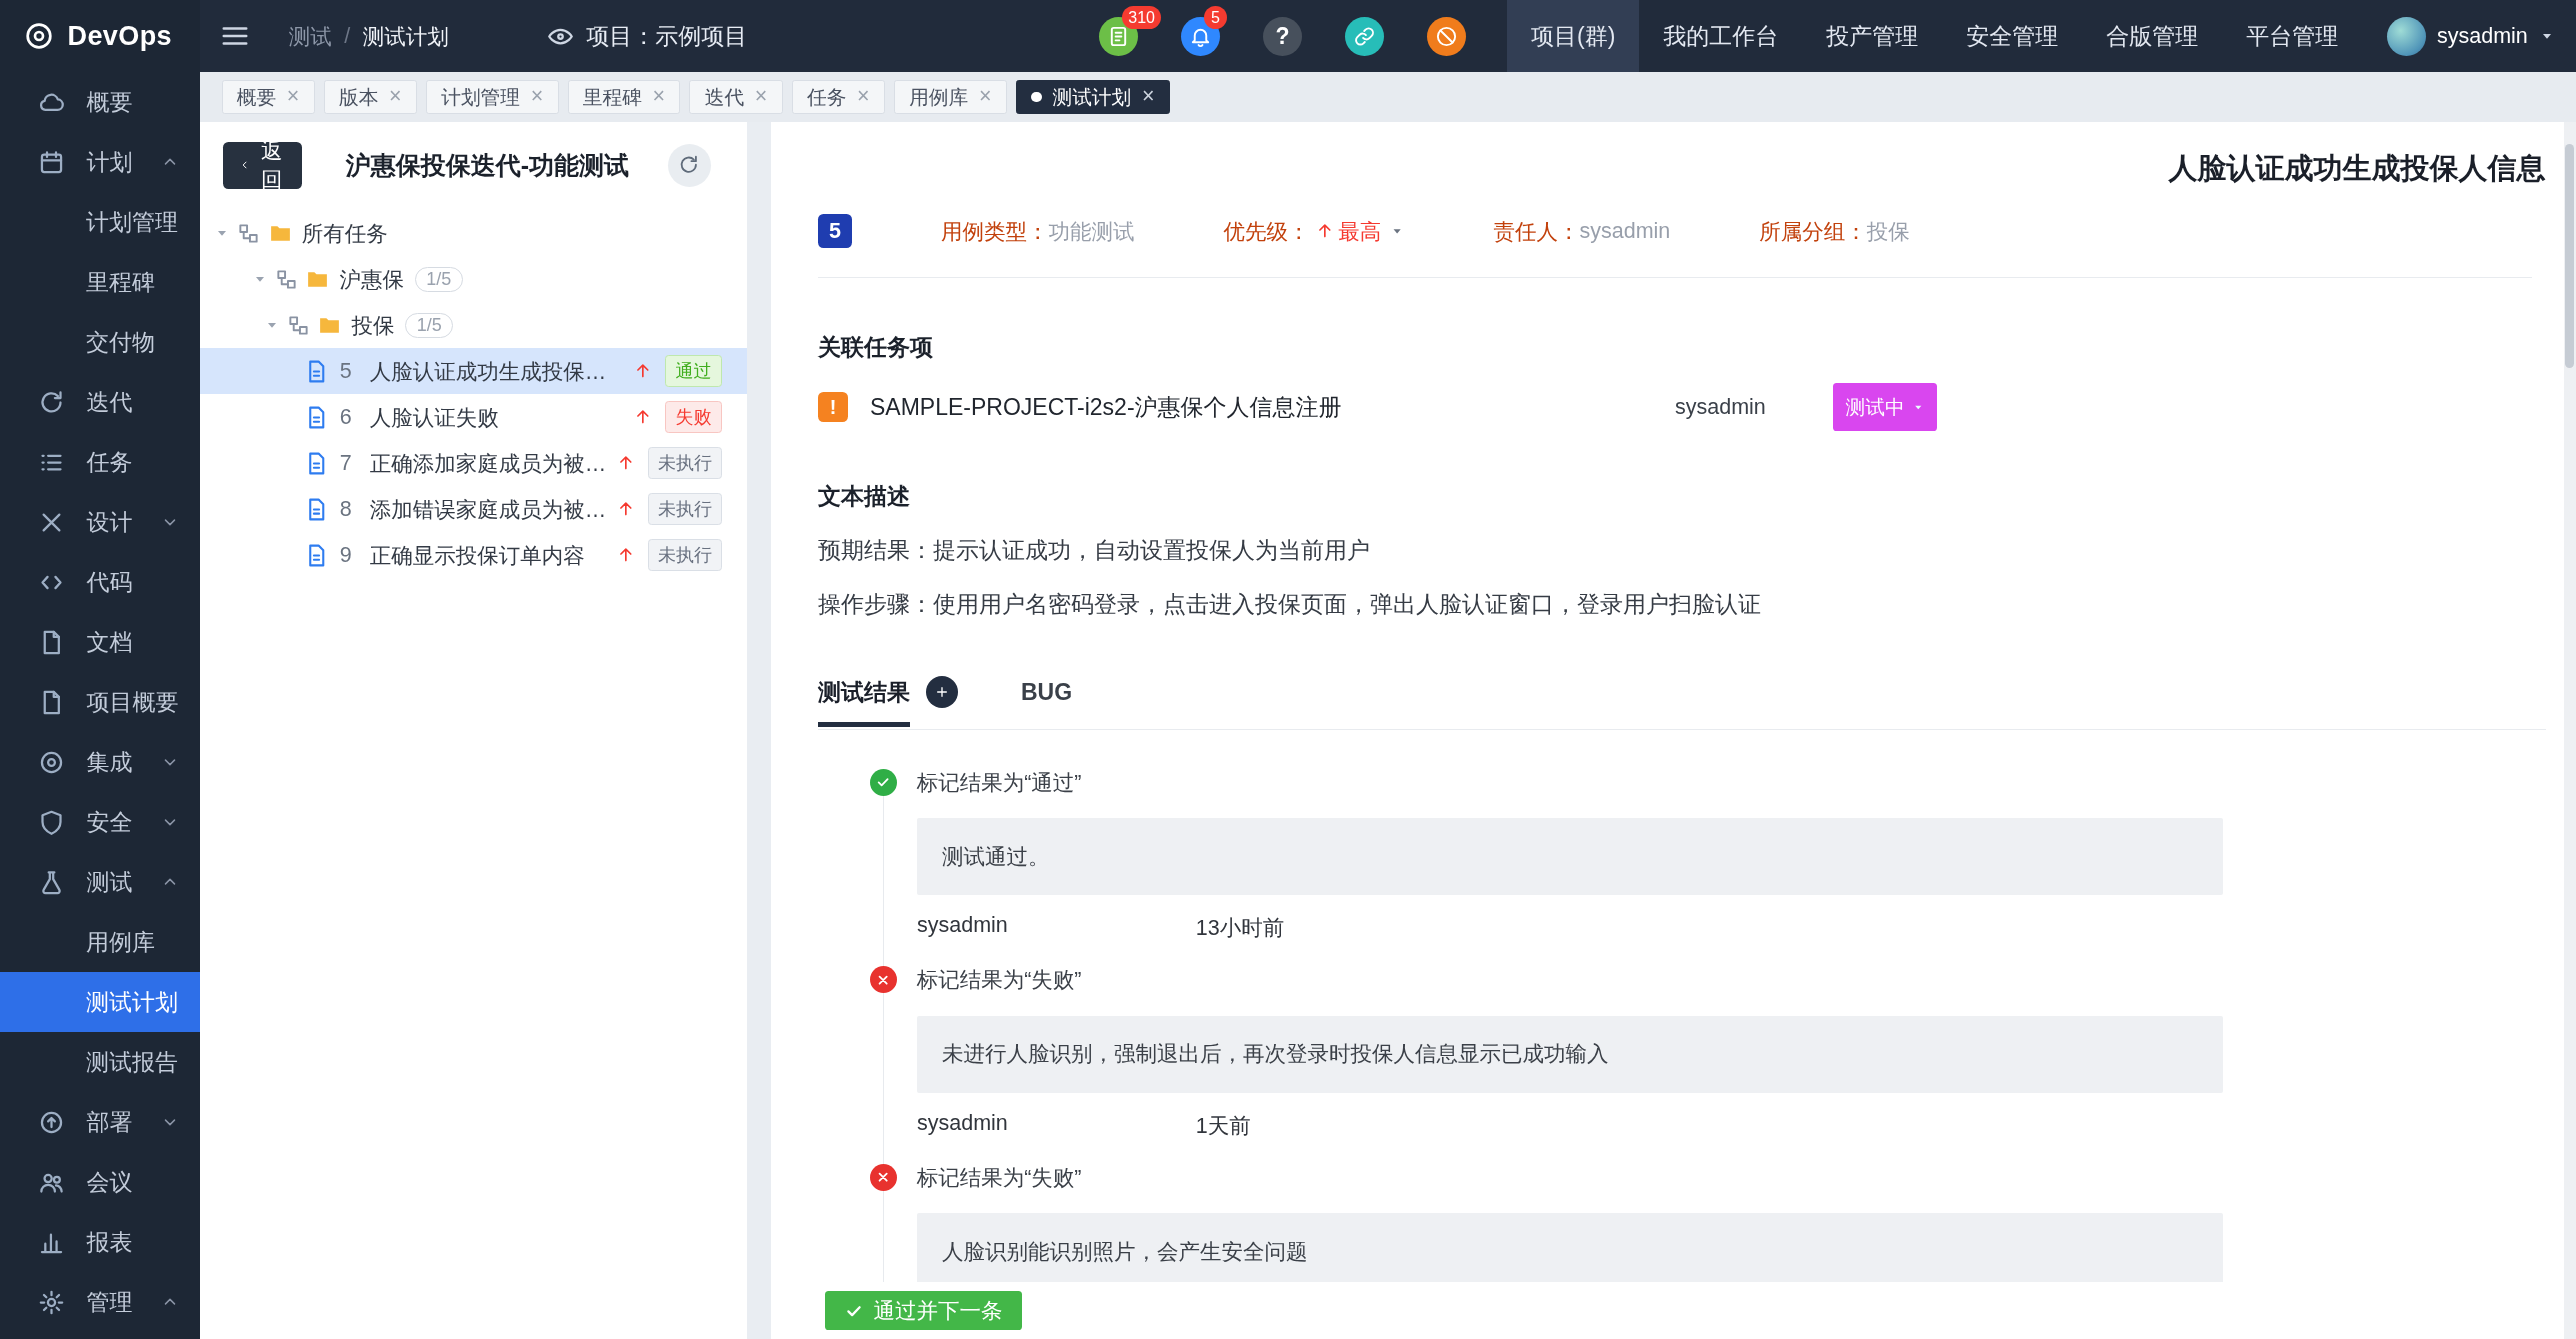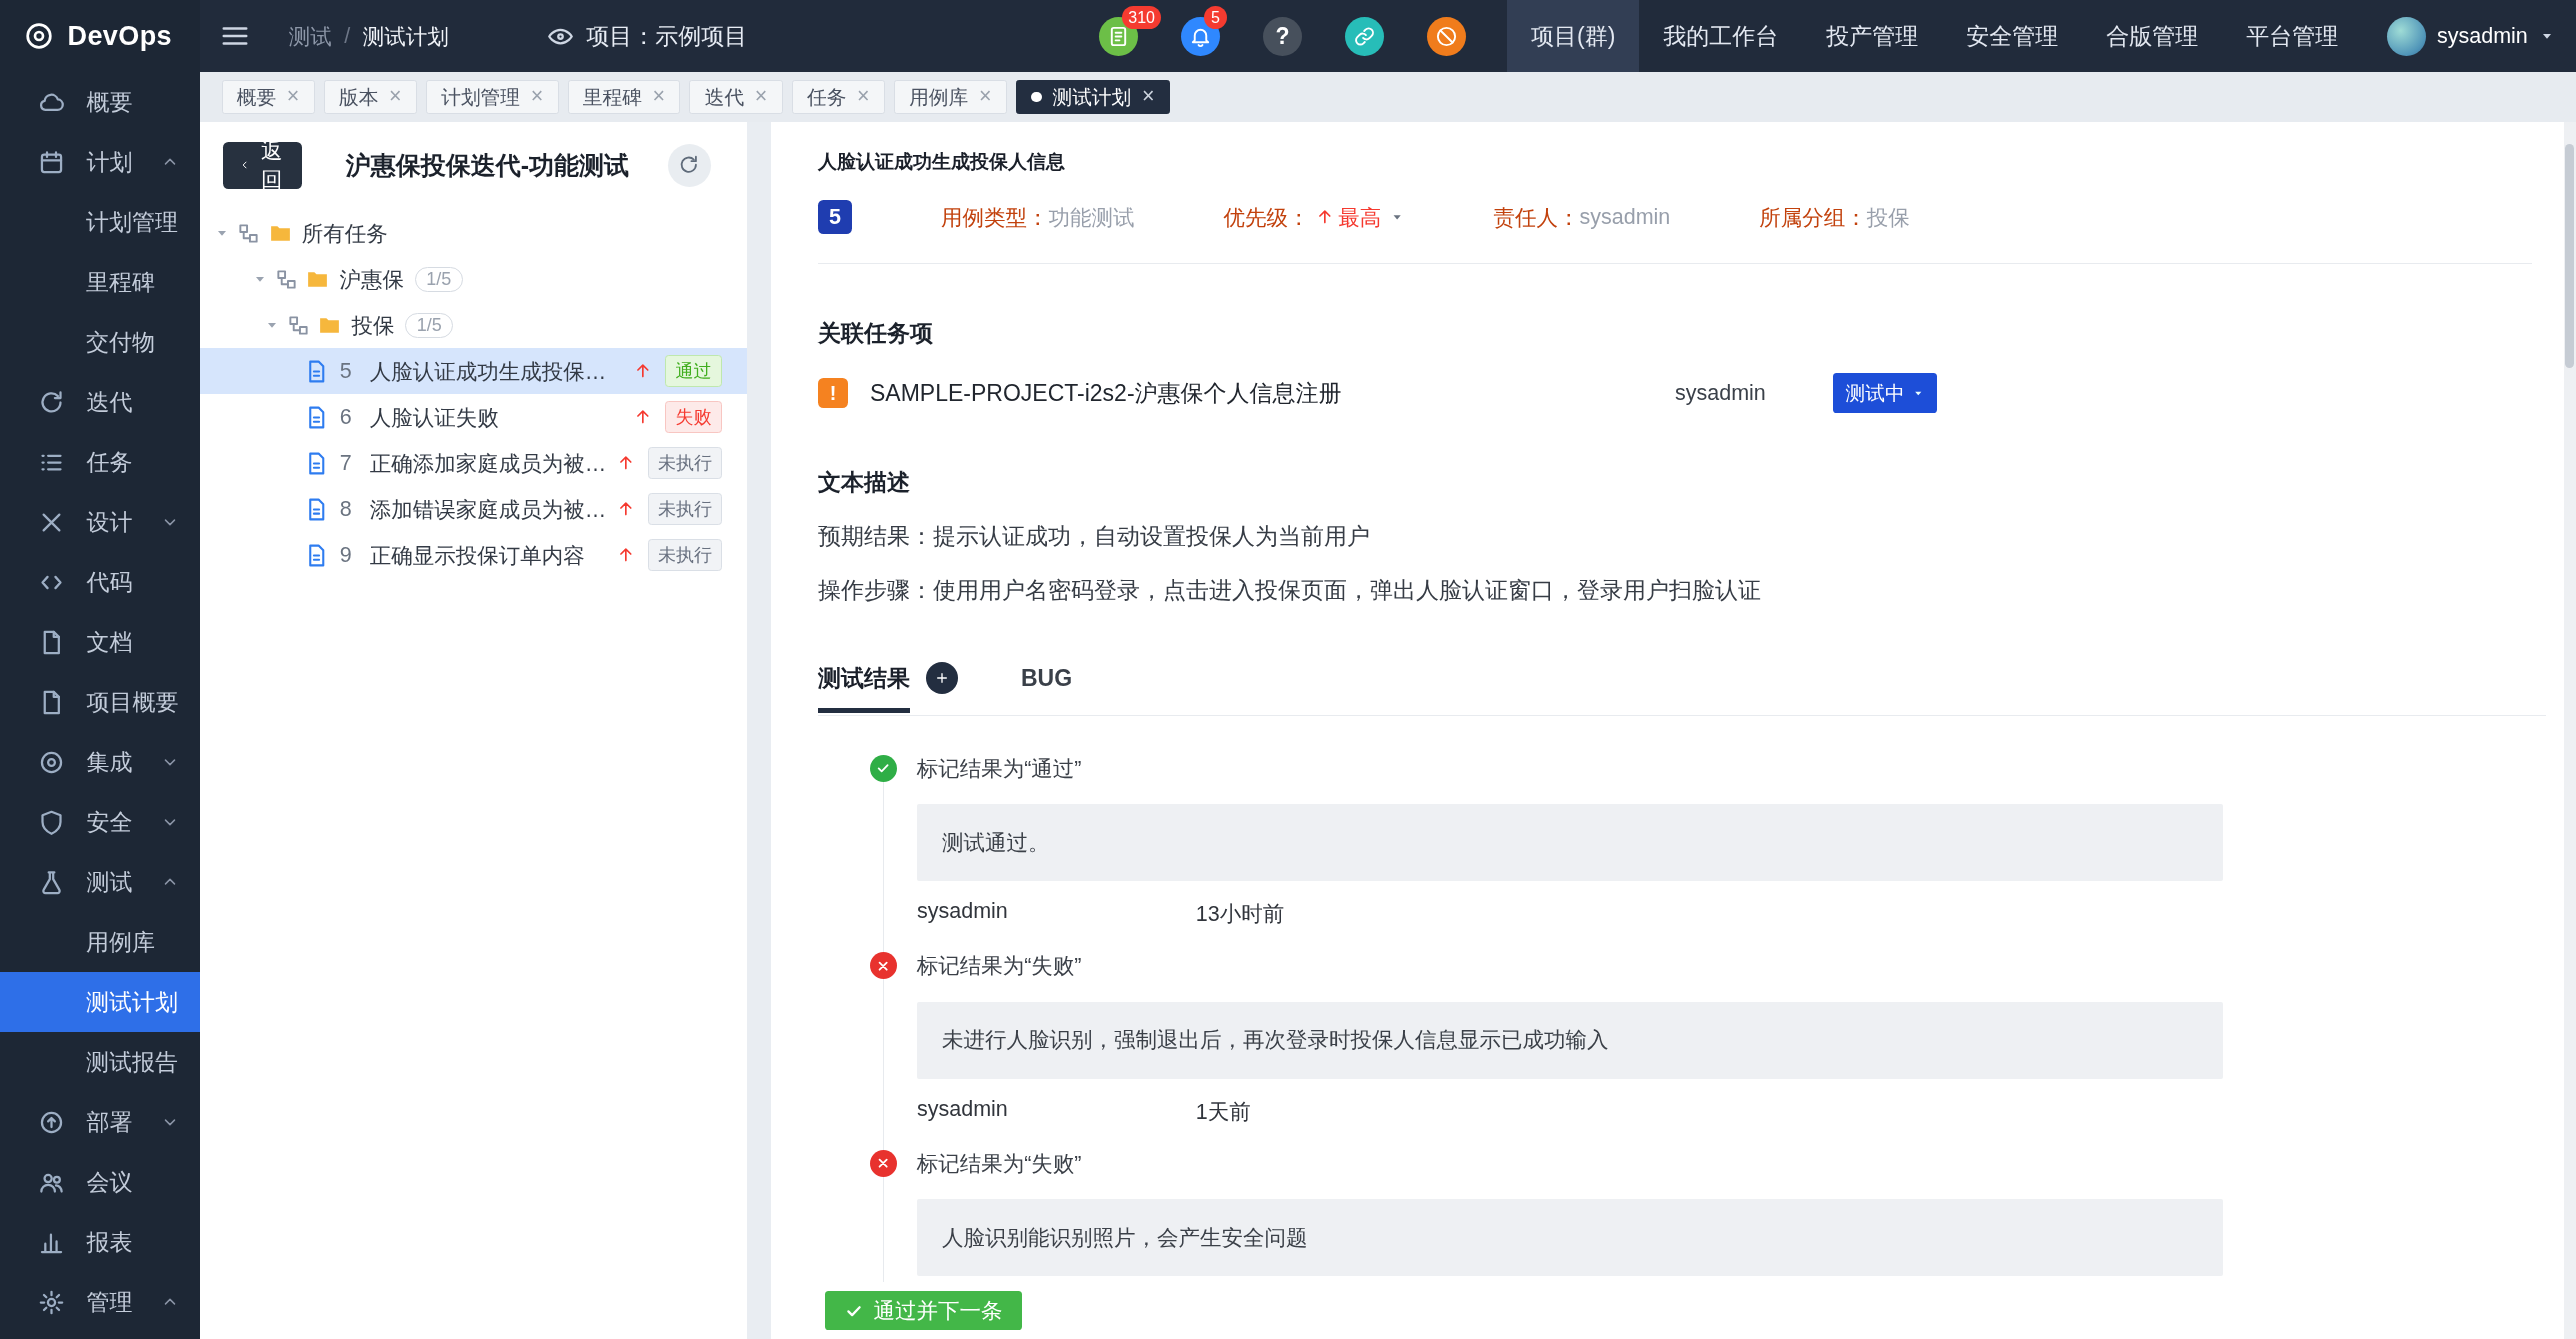--- a/index.html
+++ b/index.html
@@ -81,38 +81,38 @@
   .cs-id{font-size:21.5px;color:#6a7380;width:30px;flex:none;}
   .cs-lb{font-size:21.5px;color:#333a45;flex:1;white-space:nowrap;overflow:hidden;text-overflow:ellipsis;margin-right:7.2px;}
   .cs-pri{width:19.7px;height:19.7px;color:#f5392f;margin-right:12.5px;flex:none;}
   .st{min-width:57px;text-align:center;font-size:18px;line-height:30px;height:32px;border-radius:3.6px;padding:0 9px;flex:none;}
   .st.pass{background:#e5f7dd;color:#41ae1f;border:0.9px solid #bfe8ad;}
   .st.fail{background:#fdeae9;color:#f5392f;border:0.9px solid #f8c6c2;}
   .st.todo{background:#f1f3f6;color:#697180;border:0.9px solid #dadfe6;}
 
   
   .main{position:absolute;left:771px;top:122px;right:12.5px;bottom:0;background:#fff;overflow:hidden;padding:27px 18px 0 47px;}
-  .d-title{font-size:19px;font-weight:bold;color:#1a1f29;}
+  .d-title{font-size:29px;font-weight:bold;color:#1a1f29;text-align:right;}
   .meta{display:flex;align-items:center;margin-top:25px;font-size:21.5px;}
   .idb{width:34px;height:34px;background:#1f3db0;border-radius:5.4px;color:#fff;font-size:21.5px;font-weight:bold;display:flex;align-items:center;justify-content:center;flex:none;}
   .mg{display:flex;align-items:center;margin-left:89px;}
   .mg:first-of-type{margin-left:93px;}
   .ml{color:#c2410c;}
   .mv{color:#989fab;}
   .mv.red{color:#f5392f;}
   .pri-ar{width:19.7px;height:19.7px;color:#f5392f;margin:0 3.6px 0 5.4px;}
   .m-caret{width:14.3px;height:14.3px;color:#6a7380;margin-left:9px;}
   .hr{height:0.9px;background:#e8ebef;margin:29px 13.4px 0 0;}
   .sec{font-size:23px;font-weight:bold;color:#1b212b;margin-top:54px;}
   .task{position:relative;margin-top:25px;height:39px;display:flex;align-items:center;}
   .task-ic{width:30px;height:30px;background:#f58220;border-radius:5.4px;color:#fff;display:flex;align-items:center;justify-content:center;font-size:19.7px;font-weight:bold;flex:none;}
   .task-ic::after{content:"!";}
   .task-t{margin-left:22px;font-size:23px;color:#21262e;cursor:pointer;text-align:center;}
   .task-own{position:absolute;left:857px;font-size:21.5px;color:#3a4049;}
-  .task-st{position:absolute;left:1015px;display:flex;align-items:center;gap:7.2px;background:#1d4ed8;color:#fff;font-size:19.7px;height:40px;padding:0 12.5px;border-radius:3.6px;cursor:pointer;}
+  .task-st{position:absolute;left:1015px;display:flex;align-items:center;gap:7.2px;background:#d946ef;color:#fff;font-size:19.7px;height:48px;padding:0 12.5px;border-radius:3.6px;cursor:pointer;}
   .st-caret{width:12.5px;height:12.5px;color:#eafffd;}
   .desc{font-size:23px;color:#363c45;margin-top:23px;}
   .dtabs{display:flex;align-items:center;margin-top:52px;height:41px;}
   .dtab{font-size:23px;font-weight:bold;color:#3a4049;cursor:pointer;position:relative;}
   .dtab.on{color:#1a1f29;}
   .dtab.on::after{content:"";position:absolute;left:0;right:0;bottom:-19px;height:4.5px;background:#232e40;}
   .addbtn{margin-left:16px;width:32px;height:32px;border-radius:50%;background:#232e40;border:none;color:#fff;display:flex;align-items:center;justify-content:center;cursor:pointer;}
   .addbtn .ic-plus{width:16px;height:16px;}
   .dtab.bug{margin-left:63px;}
   .dhr{height:0.9px;background:#e8ebef;margin:16px 0 0 0;}

